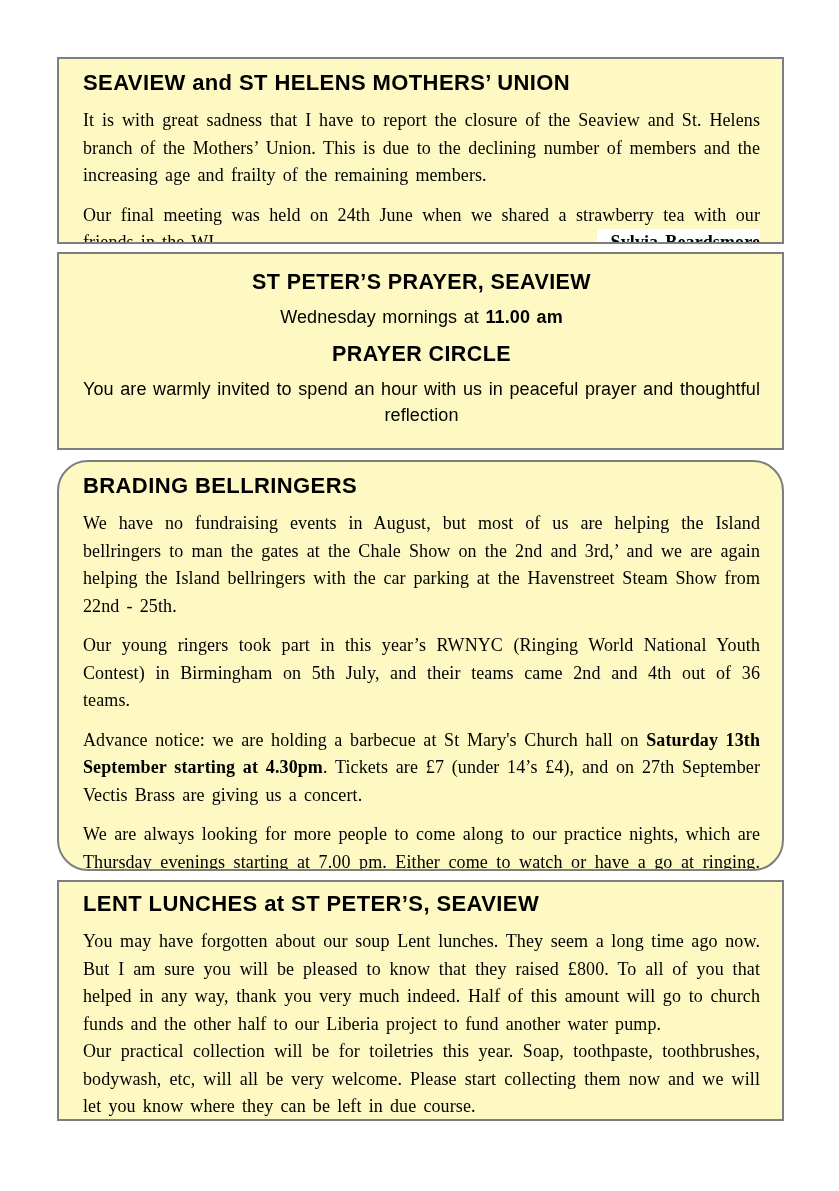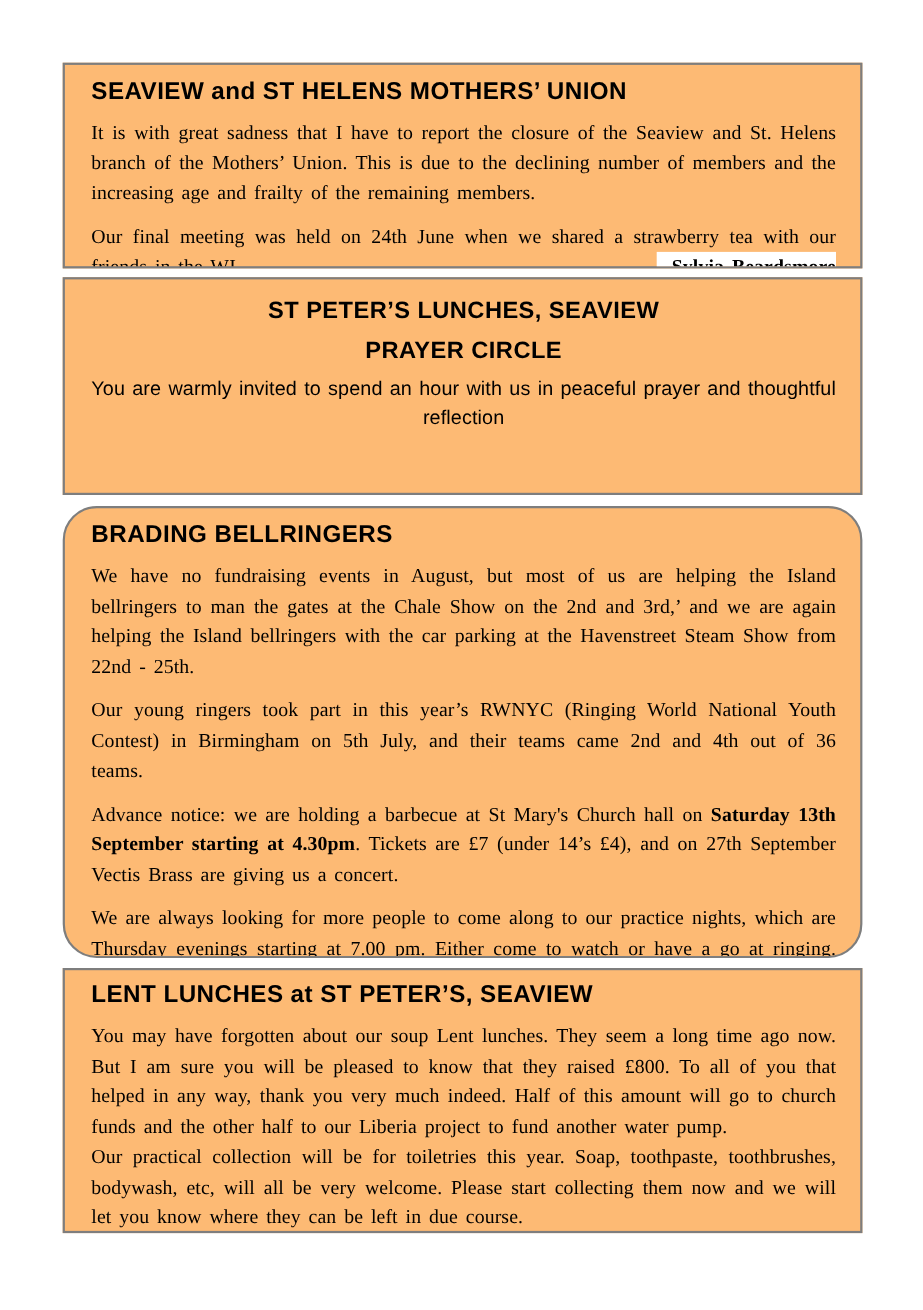--- a/index.html
+++ b/index.html
@@ -17,21 +17,21 @@
     overflow: hidden;
   }
   .box {
     position: absolute;
     left: 57px;
     width: 727px;
     border: 2px solid #7e7e7e;
     box-sizing: border-box;
     padding: 10px 22px 10px 24px;
     overflow: hidden;
-    background: #fdba74;
+    background: #fef9c3;
   }
   #box-mothers-union { top: 57px;  height: 187px; }
   #box-prayer-circle { top: 252px; height: 198px; text-align: center; padding-top: 14px; }
   #box-bellringers   { top: 460px; height: 411px; border-radius: 31px; }
   #box-lent-lunches  { top: 880px; height: 241px; padding-top: 8px; }
 
   h2.box-title {
     margin: 0 0 10px 0;
     font-size: 22px;
     line-height: 28px;
@@ -95,21 +95,24 @@
   <section class="box" id="box-mothers-union">
     <h2 class="box-title">SEAVIEW and ST HELENS MOTHERS’ UNION</h2>
     <p class="body-text">It is with great sadness that I have to report the closure of the Seaview and St. Helens branch of the Mothers’ Union. This is due to the declining number of members and the increasing age and frailty of the remaining members.</p>
     <p class="body-text sig-line">
       <span>Our final meeting was held on 24th June when we shared a strawberry tea with our friends in the WI.</span>
       <span class="sig">Sylvia Beardsmore</span>
     </p>
   </section>
 
   <section class="box" id="box-prayer-circle">
-    <p class="center-line-title">ST PETER’S LUNCHES, SEAVIEW</p>
+    <p class="center-line-title">ST PETER’S PRAYER, SEAVIEW</p>
+    <p class="center-line spaced">
+      <span>Wednesday mornings at </span><span class="bold">11.00 am</span>
+    </p>
     <p class="center-line-title">PRAYER CIRCLE</p>
     <p class="center-line">You are warmly invited to spend an hour with us in peaceful prayer and thoughtful reflection</p>
   </section>
 
   <section class="box" id="box-bellringers">
     <h2 class="box-title">BRADING BELLRINGERS</h2>
     <p class="body-text">We have no fundraising events in August, but most of us are helping the Island bellringers to man the gates at the Chale Show on the 2nd and 3rd,’ and we are again helping the Island bellringers with the car parking at the Havenstreet Steam Show from 22nd - 25th.</p>
     <p class="body-text">Our young ringers took part in this year’s RWNYC (Ringing World National Youth Contest) in Birmingham on 5th July, and their teams came 2nd and 4th out of 36 teams.</p>
     <p class="body-text">
       <span>Advance notice: we are holding a barbecue at St Mary's Church hall on </span><span class="bold">Saturday 13th September starting at 4.30pm</span><span>. Tickets are £7 (under 14’s £4), and on 27th September Vectis Brass are giving us a concert.</span>

